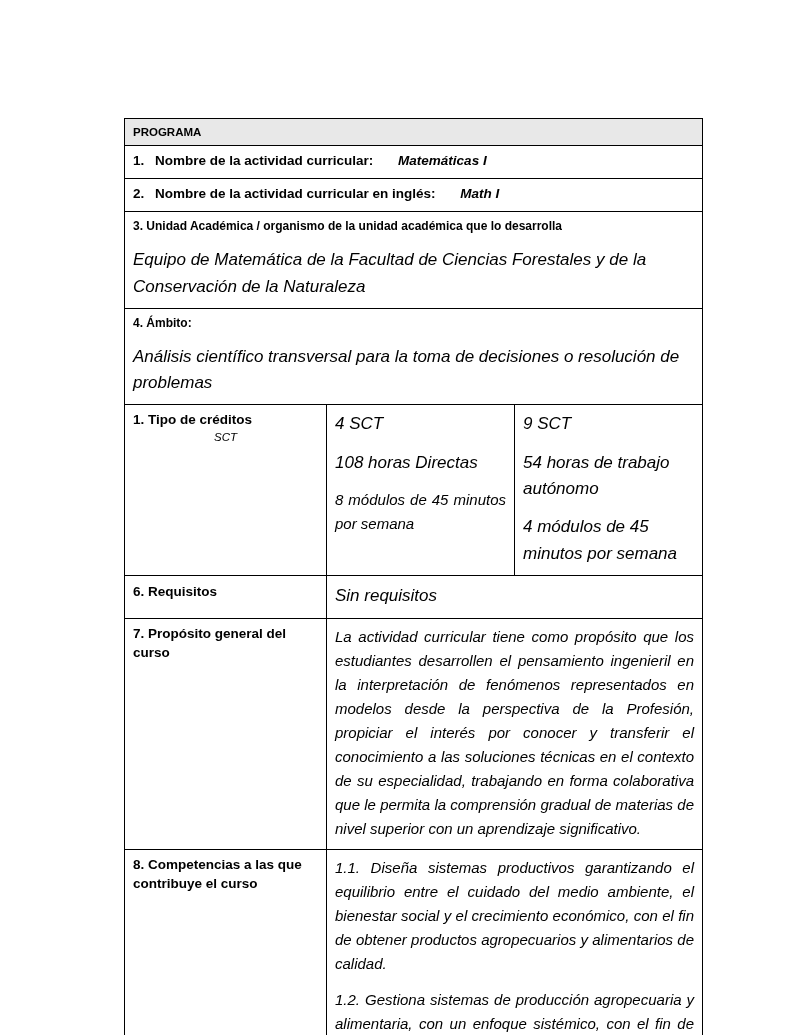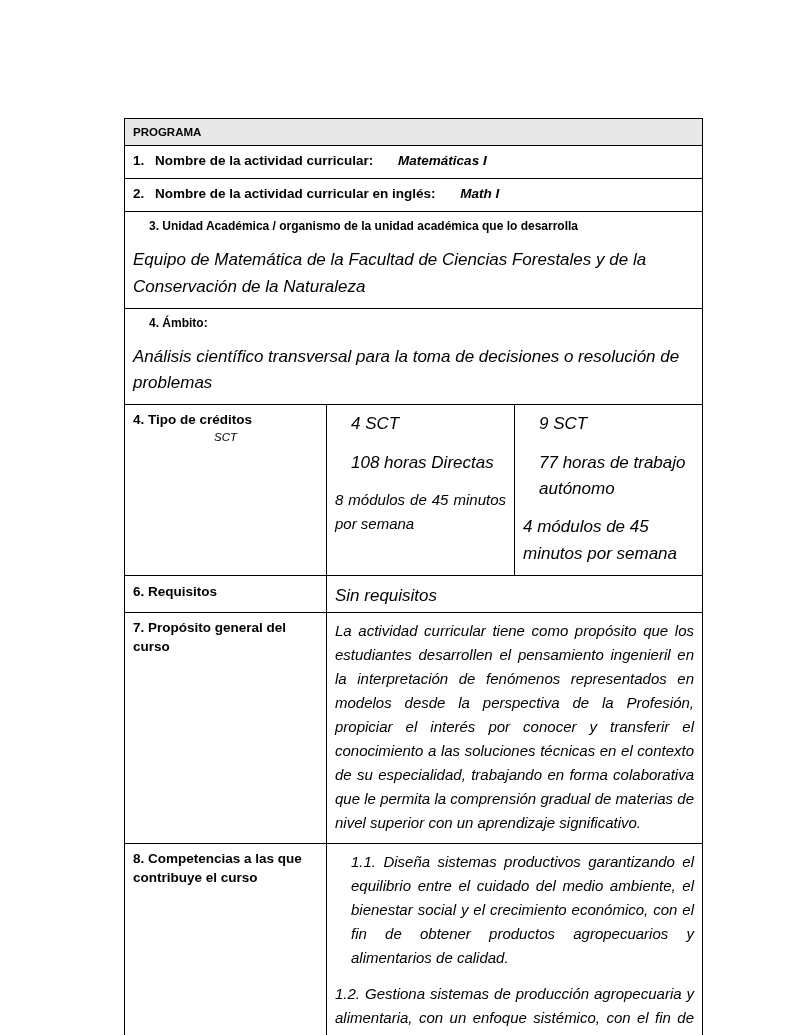--- a/index.html
+++ b/index.html
@@ -79,35 +79,35 @@
   }
   .sub-italic {
     font-style: italic;
     font-weight: normal;
     font-size: 11.5px;
     text-align: center;
     display: block;
     margin-top: 0;
   }
   .gap-p {
-    margin: 0 0 12px 16px;
+    margin: 0 0 12px 0;
   }
   .gap-p:last-child {
     margin-bottom: 0;
   }
   .nowrap-normal {
     font-weight: normal;
     font-size: 13.5px;
   }
   .credits-left {
     height: 118px;
   }
   .req-row td {
     padding-top: 7px;
-    padding-bottom: 3px;
+    padding-bottom: 9px;
   }
   .num-credits-cell {
     height: 40px;
   }
 </style>
 </head>
 <body>
 
 <div class="page">
   <table class="doc-table">
@@ -146,31 +146,31 @@
       <tr>
         <td colspan="3" class="cell-pad-lg">
           <div class="title-med gap-p">4. Ámbito:</div>
           <div class="body-ital">Análisis científico transversal para la toma de decisiones o resolución de problemas</div>
         </td>
       </tr>
 
 
       <tr>
         <td class="title-big credits-left">
-          <span>4. Tipo de créditos</span>
+          <span>1. Tipo de créditos</span>
           <span class="sub-italic">SCT</span>
         </td>
         <td>
           <div class="body-ital gap-p">4 SCT</div>
           <div class="body-ital gap-p">108 horas Directas</div>
           <div class="body-ital-just">8 módulos de 45 minutos por semana</div>
         </td>
         <td>
           <div class="body-ital gap-p">9 SCT</div>
-          <div class="body-ital gap-p">77 horas de trabajo autónomo</div>
+          <div class="body-ital gap-p">54 horas de trabajo autónomo</div>
           <div class="body-ital">4 módulos de 45 minutos por semana</div>
         </td>
       </tr>
 
 
       <tr class="req-row">
         <td class="title-big">6. Requisitos</td>
         <td colspan="2" class="body-ital">Sin requisitos</td>
       </tr>
 

